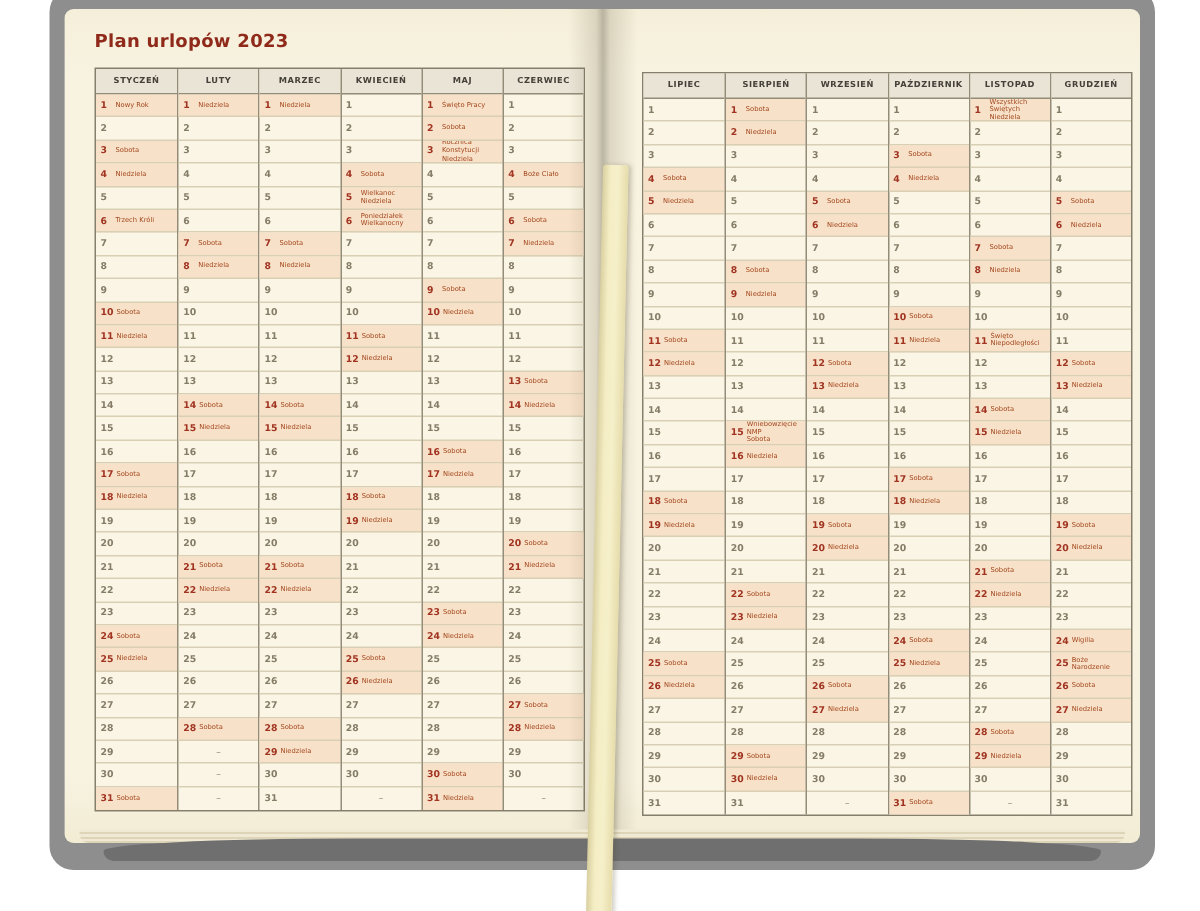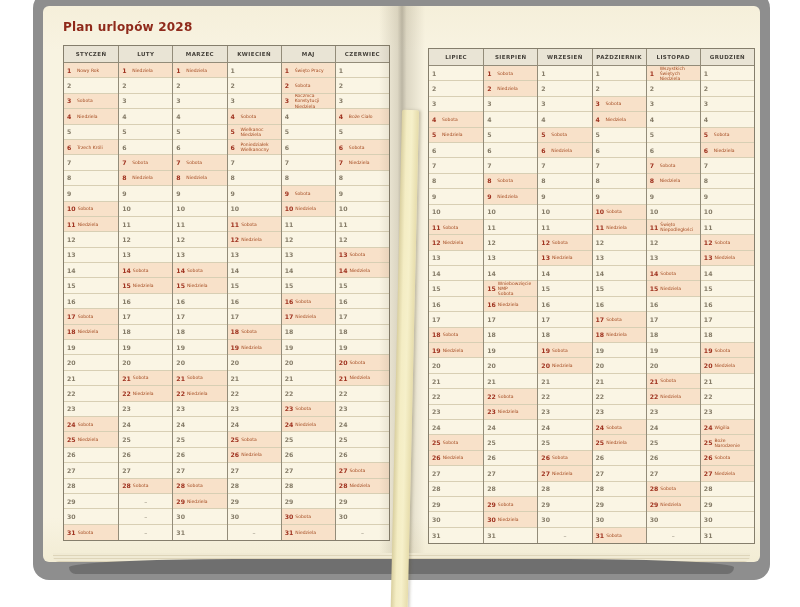--- a/index.html
+++ b/index.html
@@ -40,21 +40,21 @@
   .ribbon{position:absolute;left:402px;top:110px;width:17px;height:505px;
         transform:rotate(1.3deg);transform-origin:top center;border-radius:2px;
         background:linear-gradient(90deg,#d9cf9f 0%,#f4edc4 30%,#f6f0ca 60%,#e6dcab 100%);
         box-shadow:2px 0 3px rgba(80,70,40,0.25);}
 </style>
 </head>
 <body>
 
 <div class="book">
   <div class="pages">
-    <div class="title">Plan urlopów 2028</div>
+    <div class="title">Plan urlopów 2023</div>
     <div class="cal cal-left">
         <div class="month-col">
           <div class="mh">STYCZEŃ</div>
           <div class="cell hl">
             <span class="num">1</span>
             <span class="lbl">Nowy Rok</span>
           </div>
           <div class="cell">
             <span class="num">2</span>
           </div>

